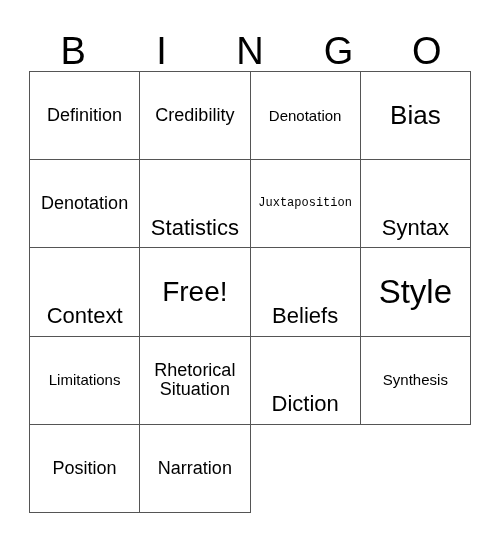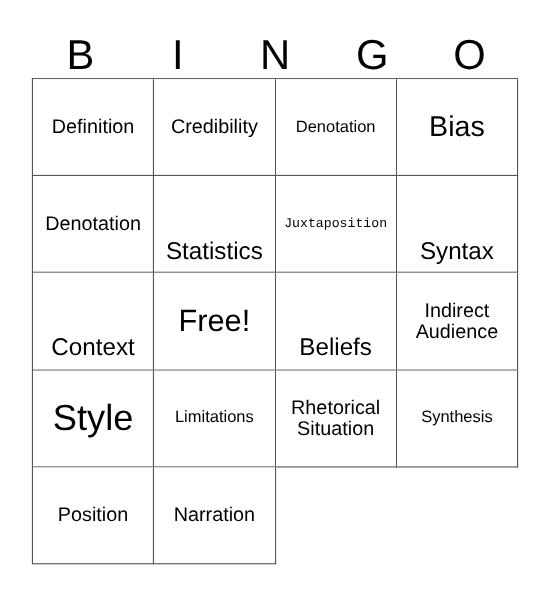--- a/index.html
+++ b/index.html
@@ -133,33 +133,33 @@
     <div class="cell fs-md">
         <span class="cell-text">Context</span>
       </div>
     <div class="cell fs-xl">
         <span class="cell-text">Free!</span>
       </div>
     <div class="cell fs-md">
         <span class="cell-text">Beliefs</span>
       </div>
 
-    <div class="cell fs-sm">
-        <span class="cell-text">Indirect Audience</span>
-      </div>
     <div class="cell fs-xxl">
         <span class="cell-text">Style</span>
       </div>
     <div class="cell fs-xs">
         <span class="cell-text">Limitations</span>
       </div>
     <div class="cell fs-sm">
         <span class="cell-text">Rhetorical Situation</span>
       </div>
 
+    <div class="cell fs-md">
+        <span class="cell-text">Diction</span>
+      </div>
     <div class="cell fs-xs">
         <span class="cell-text">Synthesis</span>
       </div>
     <div class="cell fs-sm">
         <span class="cell-text">Position</span>
       </div>
     <div class="cell fs-sm">
         <span class="cell-text">Narration</span>
       </div>
 

